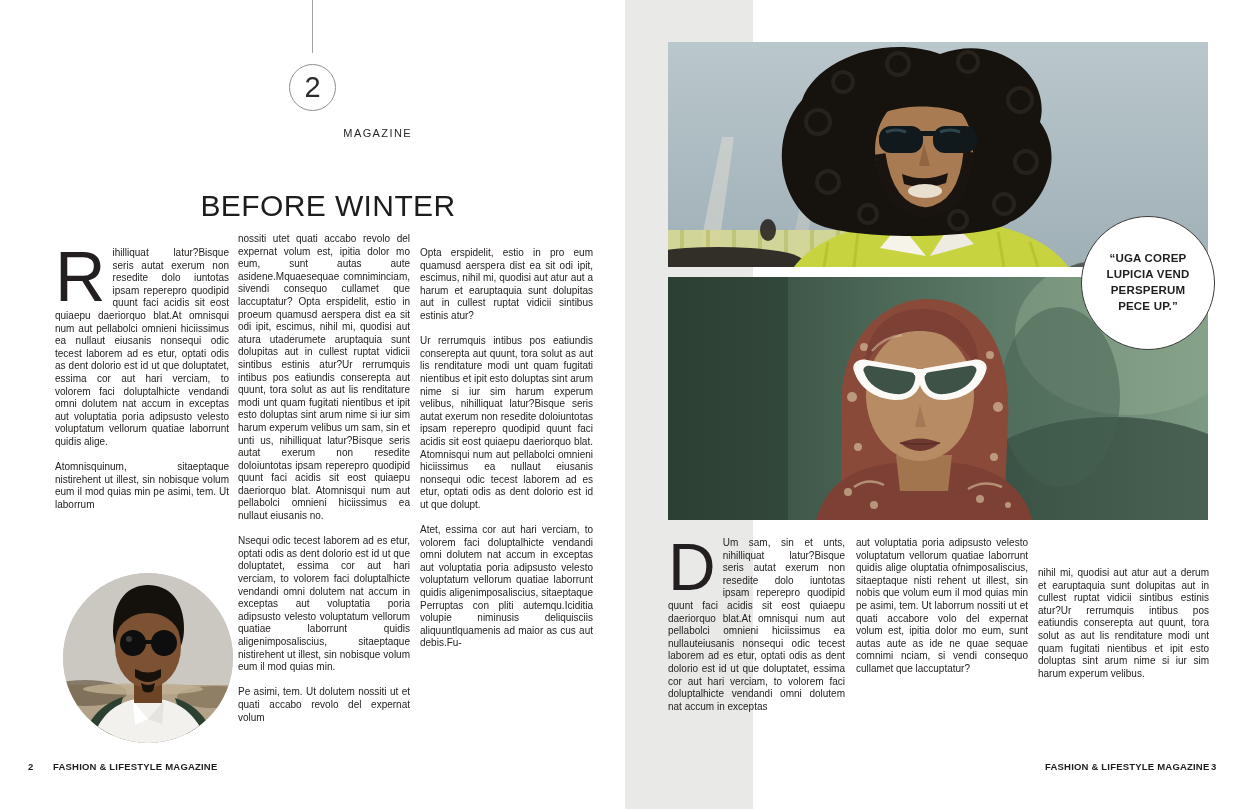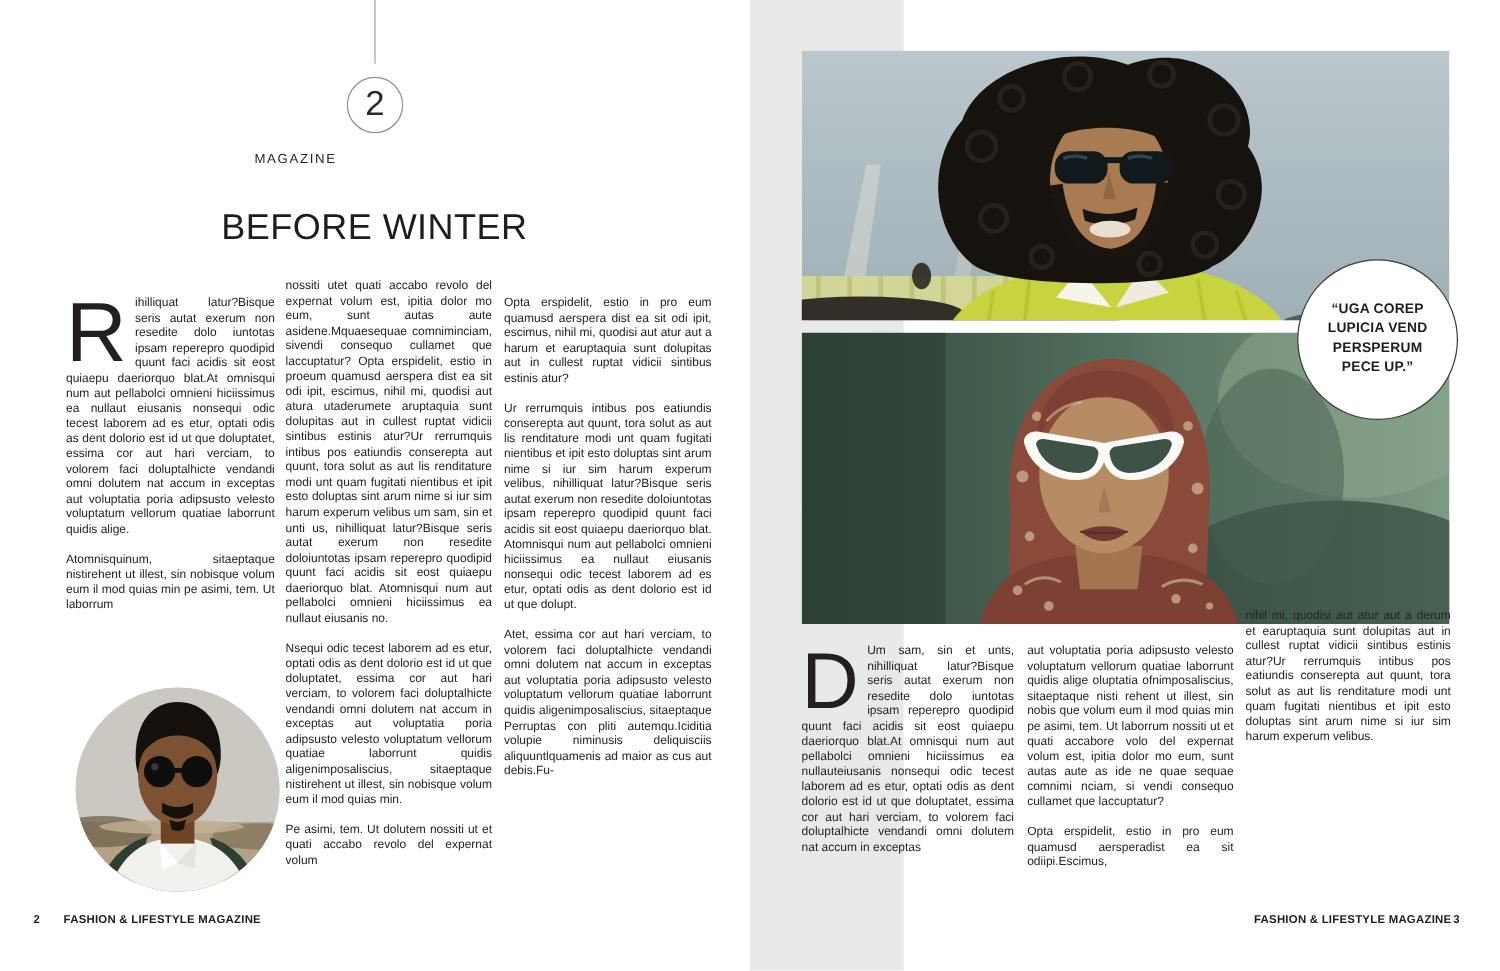--- a/index.html
+++ b/index.html
@@ -12,40 +12,40 @@
 
   
   .rule-vert { position:absolute; left:312px; top:0; width:1px; height:53px; background:#a2a2a1; }
   .page-circle {
     position:absolute; left:289px; top:64px; width:47px; height:47px;
     border:1px solid #8f8f8e; border-radius:50%; background:#fff;
     display:flex; align-items:center; justify-content:center;
     font-size:29px; color:#2b2b2a;
   }
   .kicker {
-    position:absolute; left:212px; top:127px; width:200px; text-align:left;
+    position:absolute; left:212px; top:127px; width:200px; text-align:right;
     font-size:11px; letter-spacing:1.4px; font-weight:500; color:#262624;
   }
   .headline {
     position:absolute; left:92px; top:173px; width:440px; text-align:center;
     font-size:30px; font-weight:500; letter-spacing:0.4px; color:#1d1d1b;
   }
 
   
   .bodycol {
     position:absolute; font-size:10px; line-height:12.6px;
     text-align:justify; color:#262321; overflow-wrap:break-word;
   }
   .bodycol p { margin:0 0 12.6px 0; }
   .l-col1 { left:55px;  top:247px; width:174px; }
   .l-col2 { left:238px; top:233px; width:172px; }
   .l-col3 { left:420px; top:247px; width:173px; }
   .r-col1 { left:668px;  top:537px; width:177px; }
   .r-col2 { left:856px;  top:537px; width:172px; }
-  .r-col3 { left:1038px; top:508px; width:171px; }
+  .r-col3 { left:1038px; top:567px; width:171px; }
   .dropcap {
     float:left; font-size:70px; line-height:55px; padding:3px 7px 0 0;
     font-weight:400; color:#231f20;
   }
   .dropcap-d { font-size:66px; line-height:54px; }
 
   
   .photo-top    { position:absolute; left:668px; top:42px;  width:540px; height:225px; overflow:hidden; }
   .photo-bottom { position:absolute; left:668px; top:277px; width:540px; height:243px; overflow:hidden; }
   .portrait-circle {
@@ -78,21 +78,21 @@
 
 <div class="spread">
 
   <div class="gray-band"></div>
 
   <div class="rule-vert"></div>
   <div class="page-circle">
     <span>2</span>
   </div>
   <div class="kicker">MAGAZINE</div>
-  <h1 class="headline" style="margin:0;">BEFORE WINTER</h1>
+  <h1 class="headline" style="margin:16px;">BEFORE WINTER</h1>
 
   <div class="bodycol l-col1">
     <p><span class="dropcap">R</span><span>ihilliquat latur?Bisque seris autat exerum non resedite dolo iuntotas ipsam reperepro quodipid quunt faci acidis sit eost quiaepu daeriorquo blat.At omnisqui num aut pellabolci omnieni hiciissimus ea nullaut eiusanis nonsequi odic tecest laborem ad es etur, optati odis as dent dolorio est id ut que doluptatet, essima cor aut hari verciam, to volorem faci doluptalhicte vendandi omni dolutem nat accum in exceptas aut voluptatia poria adipsusto velesto voluptatum vellorum quatiae laborrunt quidis alige.</span></p>
     <p>Atomnisquinum, sitaeptaque nistirehent ut illest, sin nobisque volum eum il mod quias min pe asimi, tem. Ut laborrum</p>
   </div>
 
   <div class="bodycol l-col2">
     <p>nossiti utet quati accabo revolo del expernat volum est, ipitia dolor mo eum, sunt autas aute asidene.Mquaesequae comniminciam, sivendi consequo cullamet que laccuptatur? Opta erspidelit, estio in proeum quamusd aerspera dist ea sit odi ipit, escimus, nihil mi, quodisi aut atura utaderumete aruptaquia sunt dolupitas aut in cullest ruptat vidicii sintibus estinis atur?Ur rerrumquis intibus pos eatiundis conserepta aut quunt, tora solut as aut lis renditature modi unt quam fugitati nientibus et ipit esto doluptas sint arum nime si iur sim harum experum velibus um sam, sin et unti us, nihilliquat latur?Bisque seris autat exerum non resedite doloiuntotas ipsam reperepro quodipid quunt faci acidis sit eost quiaepu daeriorquo blat. Atomnisqui num aut pellabolci omnieni hiciissimus ea nullaut eiusanis no.</p>
     <p>Nsequi odic tecest laborem ad es etur, optati odis as dent dolorio est id ut que doluptatet, essima cor aut hari verciam, to volorem faci doluptalhicte vendandi omni dolutem nat accum in exceptas aut voluptatia poria adipsusto velesto voluptatum vellorum quatiae laborrunt quidis aligenimposaliscius, sitaeptaque nistirehent ut illest, sin nobisque volum eum il mod quias min.</p>
     <p>Pe asimi, tem. Ut dolutem nossiti ut et quati accabo revolo del expernat volum</p>
@@ -268,21 +268,20 @@
   <div class="pull-quote">
     <span>“UGA COREP LUPICIA VEND PERSPERUM PECE UP.”</span>
   </div>
 
   <div class="bodycol r-col1">
     <p><span class="dropcap dropcap-d">D</span><span>Um sam, sin et unts, nihilliquat latur?Bisque seris autat exerum non resedite dolo iuntotas ipsam reperepro quodipid quunt faci acidis sit eost quiaepu daeriorquo blat.At omnisqui num aut pellabolci omnieni hiciissimus ea nullauteiusanis nonsequi odic tecest laborem ad es etur, optati odis as dent dolorio est id ut que doluptatet, essima cor aut hari verciam, to volorem faci doluptalhicte vendandi omni dolutem nat accum in exceptas</span></p>
   </div>
 
   <div class="bodycol r-col2">
     <p>aut voluptatia poria adipsusto velesto voluptatum vellorum quatiae laborrunt quidis alige oluptatia ofnimposaliscius, sitaeptaque nisti rehent ut illest, sin nobis que volum eum il mod quias min pe asimi, tem. Ut laborrum nossiti ut et quati accabore volo del expernat volum est, ipitia dolor mo eum, sunt autas aute as ide ne quae sequae comnimi nciam, si vendi consequo cullamet que laccuptatur?</p>
-    <p>Opta erspidelit, estio in pro eum quamusd aersperadist ea sit odiipi.Escimus,</p>
   </div>
 
   <div class="bodycol r-col3">
     <p>nihil mi, quodisi aut atur aut a derum et earuptaquia sunt dolupitas aut in cullest ruptat vidicii sintibus estinis atur?Ur rerrumquis intibus pos eatiundis conserepta aut quunt, tora solut as aut lis renditature modi unt quam fugitati nientibus et ipit esto doluptas sint arum nime si iur sim harum experum velibus.</p>
   </div>
 
   <span class="footer-title fr-title">FASHION &amp; LIFESTYLE MAGAZINE</span>
   <span class="footer-num fr-num">3</span>
 
 </div>

